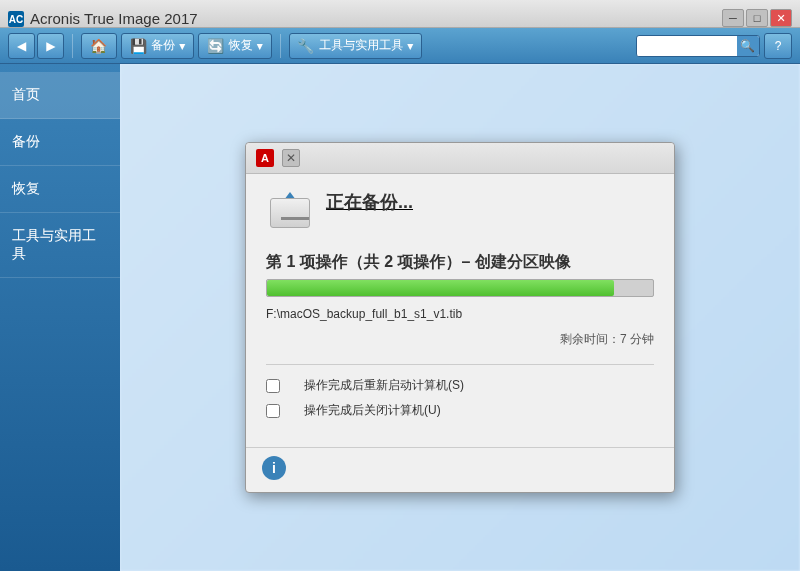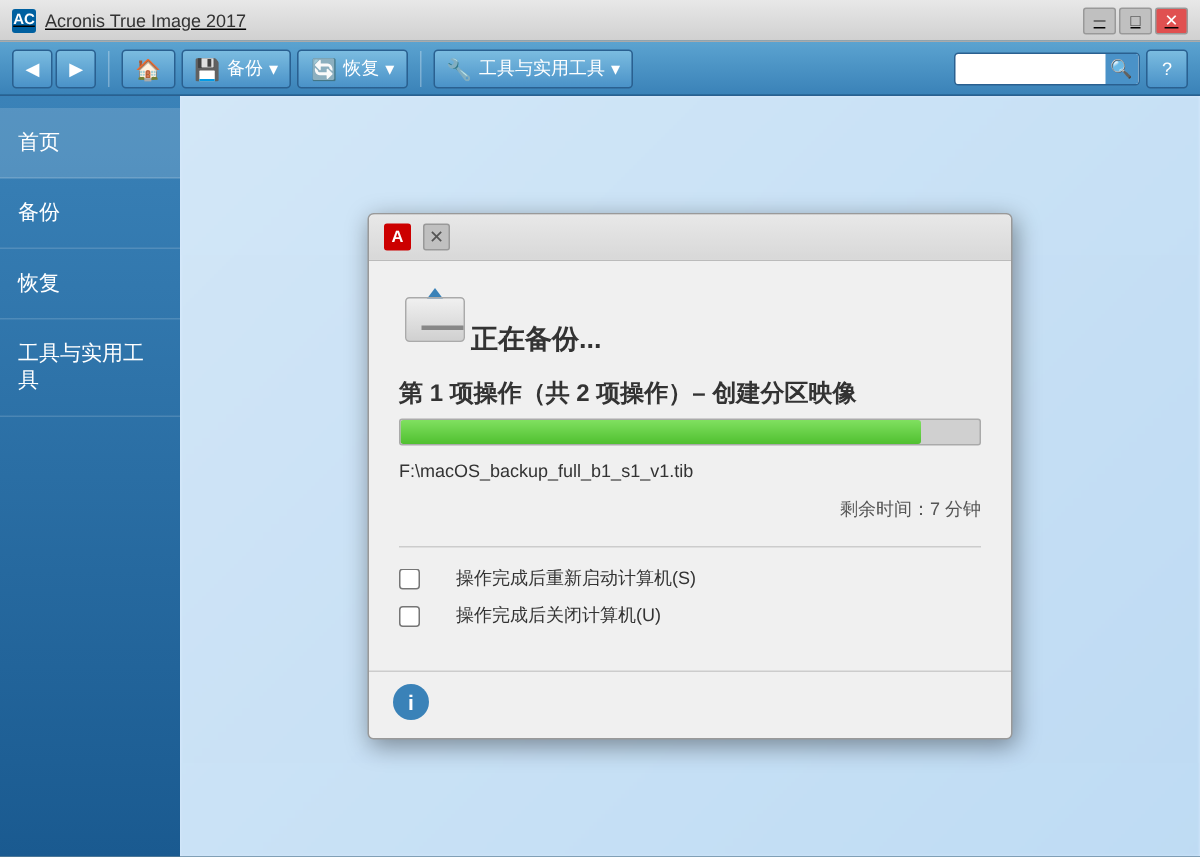--- a/index.html
+++ b/index.html
@@ -9,40 +9,39 @@
       overflow: hidden;
       font-family: 'Microsoft YaHei', SimSun, Arial, sans-serif;
       background: #1a6b9a;
     }
 
     
     .title-bar {
       background: linear-gradient(to bottom, #e8e8e8, #d0d0d0);
       height: 28px;
       display: flex;
-      align-items: center;
+      align-items: flex-end;
       padding: 0 8px;
       border-bottom: 1px solid #aaa;
-      text-decoration: underline;
     }
     .title-bar-icon {
       width: 16px;
       height: 16px;
       background: #0060a0;
       border-radius: 2px;
       margin-right: 6px;
       display: flex;
       align-items: center;
       justify-content: center;
       font-size: 10px;
       color: white;
       font-weight: bold;
     }
     .title-bar-text {
-      font-size: 12px;
+      font-size: 15px;
       color: #333;
       flex: 1;
     }
     .title-bar-controls {
       display: flex;
       gap: 2px;
     }
     .title-btn {
       width: 22px;
       height: 18px;
@@ -133,21 +132,21 @@
       cursor: pointer;
       display: flex;
       align-items: center;
       justify-content: center;
     }
 
     
     .main-layout {
       display: flex;
       height: calc(571px - 64px);
-      background: #000000;
+      background: #fdba74;
     }
 
     
     .sidebar {
       width: 120px;
       background: linear-gradient(to bottom, #3a82b8, #1a5a90);
       display: flex;
       flex-direction: column;
       padding-top: 8px;
     }
@@ -239,23 +238,24 @@
       font-size: 12px;
       color: #555;
     }
     .dialog-body {
       padding: 16px 20px;
     }
 
     
     .backup-header {
       display: flex;
-      align-items: flex-end;
-      gap: 0;
+      align-items: flex-start;
+      gap: 12px;
       margin-bottom: 14px;
+      text-decoration: underline;
     }
     .backup-drive-icon {
       width: 48px;
       height: 48px;
       position: relative;
       flex-shrink: 0;
     }
     .drive-body {
       width: 40px;
       height: 30px;

